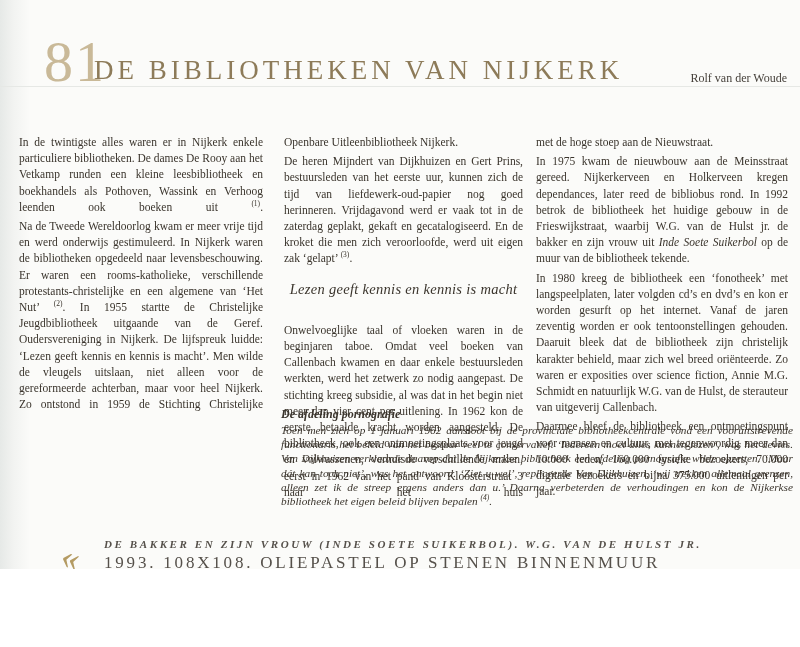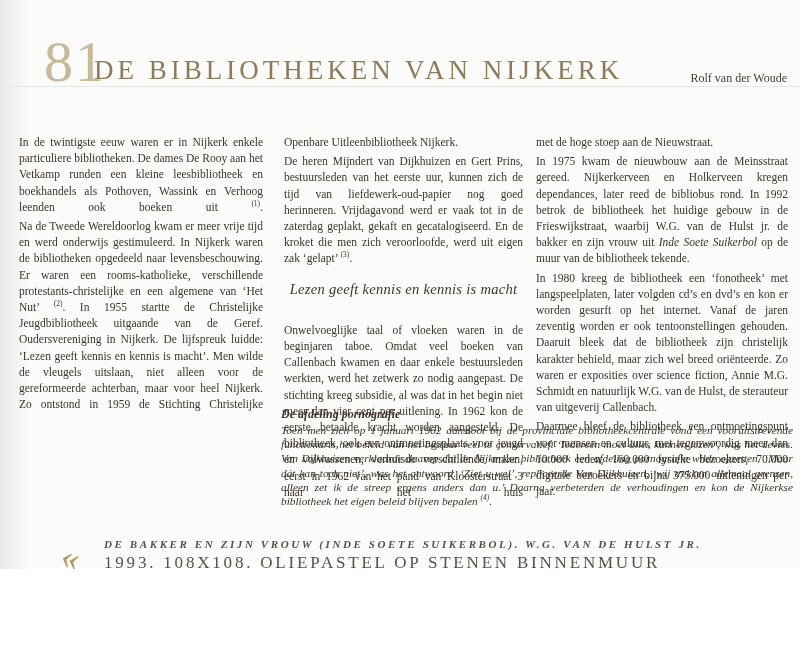--- a/index.html
+++ b/index.html
@@ -92,21 +92,21 @@
 
 <div class="page">
   <div class="edge-left"></div>
 
   <span class="chapter-number">81</span>
   <h1 class="page-title">DE BIBLIOTHEKEN VAN NIJKERK</h1>
   <span class="byline">Rolf van der Woude</span>
   <div class="header-rule"></div>
 
   <section class="col col-1">
-    <p class="cont"><span>In de twintigste eeuw waren er in Nijkerk enkele particuliere bibliotheken. De dames De Rooy aan het Vetkamp runden een kleine leesbibliotheek en boekhandels als Pothoven, Wassink en Verhoog leenden ook boeken uit </span><sup>(1)</sup><span>.</span></p>
+    <p class="cont"><span>In de twintigste alles waren er in Nijkerk enkele particuliere bibliotheken. De dames De Rooy aan het Vetkamp runden een kleine leesbibliotheek en boekhandels als Pothoven, Wassink en Verhoog leenden ook boeken uit </span><sup>(1)</sup><span>.</span></p>
     <p class="cont"><span>Na de Tweede Wereldoorlog kwam er meer vrije tijd en werd onderwijs gestimuleerd. In Nijkerk waren de bibliotheken opgedeeld naar levensbeschouwing. Er waren een rooms-katholieke, verschillende protestants-christelijke en een algemene van ‘Het Nut’ </span><sup>(2)</sup><span>. In 1955 startte de Christelijke Jeugdbibliotheek uitgaande van de Geref. Oudersvereniging in Nijkerk. De lijfspreuk luidde: ‘Lezen geeft kennis en kennis is macht’. Men wilde de vleugels uitslaan, niet alleen voor de gereformeerde achterban, maar voor heel Nijkerk.  Zo ontstond in 1959 de Stichting Christelijke</span></p>
   </section>
 
   <section class="col col-2">
     <p><span>Openbare Uitleenbibliotheek Nijkerk.</span></p>
     <p><span>De heren Mijndert van Dijkhuizen en Gert Prins, bestuursleden van het eerste uur, kunnen zich de tijd van liefdewerk-oud-papier nog goed herinneren. Vrijdagavond werd er vaak tot in de zaterdag geplakt, gekaft en gecatalogiseerd. En de kroket die men zich veroorloofde, werd uit eigen zak ‘gelapt’ </span><sup>(3)</sup><span>.</span></p>
     <p class="pullquote">Lezen geeft kennis en kennis is macht</p>
     <p class="cont"><span>Onwelvoeglijke taal of vloeken waren in de beginjaren taboe. Omdat veel boeken van Callenbach kwamen en daar enkele bestuursleden werkten, werd het zetwerk zo nodig aangepast. De stichting kreeg subsidie, al was dat in het begin niet meer dan vier cent per uitlening. In 1962 kon de eerste betaalde kracht worden aangesteld. De bibliotheek, ook een ontmoetingsplaats voor jeugd en volwassenen, verhuisde verschillende malen, eerst in 1962 van het pand van Kloosterstraat 3 naar het huis</span></p>
   </section>
 

